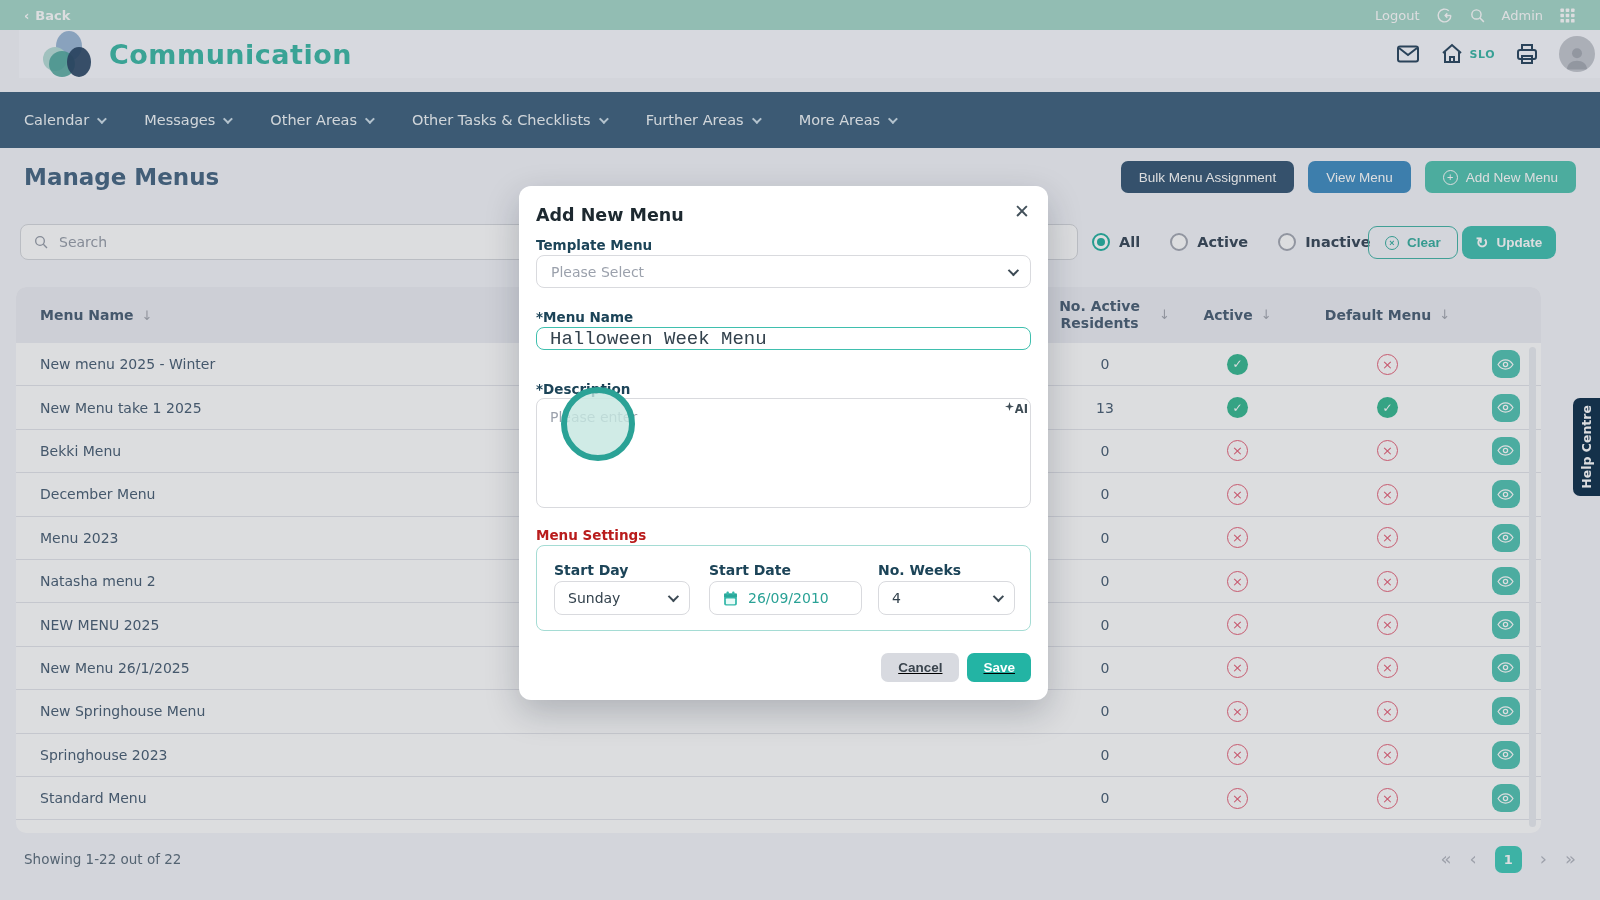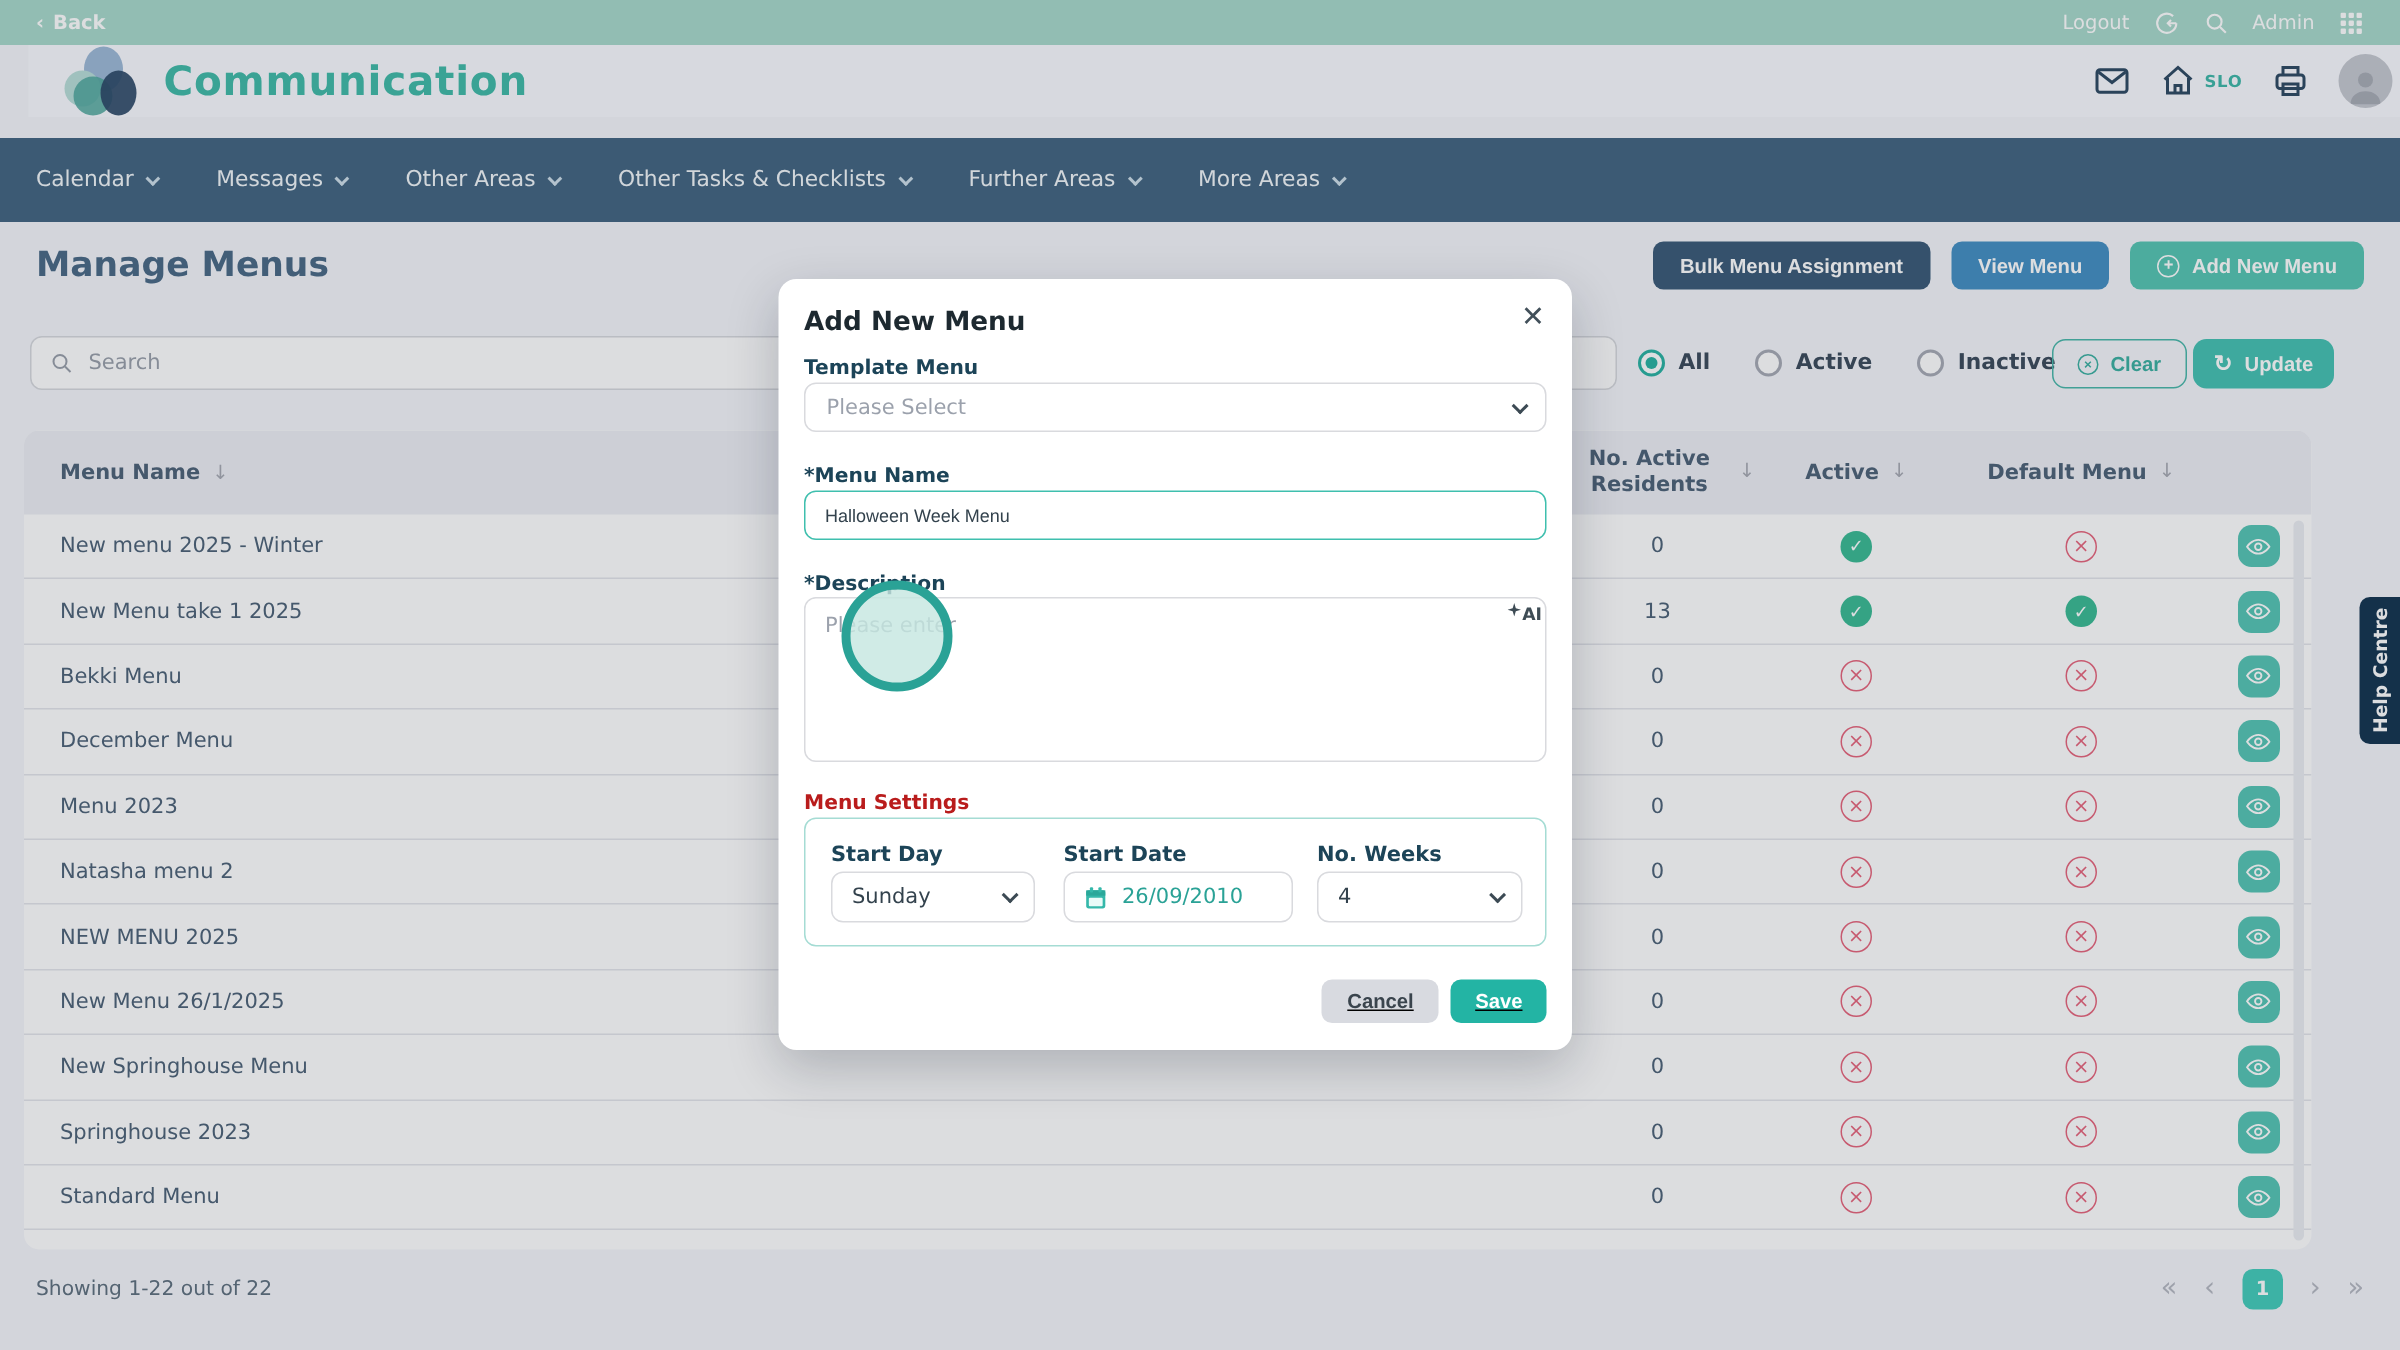--- a/index.html
+++ b/index.html
@@ -42,21 +42,21 @@
               transform:rotate(45deg) translateY(-2px); }
   .nav-item.active::after { content:""; position:absolute; left:-6px; right:8px; bottom:0; height:6px;
                             background:#4cc8b8; border-radius:2px 2px 0 0; }
 
   
   .page-head { position:absolute; left:0; top:148px; width:1600px; height:58px;
                display:flex; align-items:center; justify-content:space-between; padding:0 24px 0 24px; }
   .page-title { font-size:23px; font-weight:700; color:#4a6a86; }
   .ph-btns { display:flex; align-items:center; gap:14px; }
   .btn { height:32px; border-radius:7px; display:inline-flex; align-items:center; justify-content:center;
-         gap:8px; font-size:13.5px; font-weight:700; color:#fff; padding:0 18px; cursor:pointer; border:none; }
+         gap:8px; font-size:13.5px; font-weight:400; color:#fff; padding:0 18px; cursor:pointer; border:none; }
   .btn-dark { background:#3b5b78; }
   .btn-blue { background:#4590c3; }
   .btn-teal { background:#56c6b3; }
   .plus-circle { width:15px; height:15px; border:1.6px solid #fff; border-radius:50%;
                  display:inline-flex; align-items:center; justify-content:center; font-size:11px; line-height:1; }
 
   
   .search-box { position:absolute; left:20px; top:224px; width:1058px; height:36px; background:#fff;
                 border:1px solid #d8dade; border-radius:8px; display:flex; align-items:center; padding:0 12px; gap:10px; }
   .search-box svg { width:16px; height:16px; }
@@ -118,22 +118,22 @@
   .overlay { position:absolute; inset:0; background:rgba(20,24,38,0.15); z-index:50; }
   .modal { position:absolute; left:519px; top:186px; width:529px; height:514px; background:#fff;
            border-radius:12px; box-shadow:0 12px 34px rgba(15,25,40,.22); z-index:60; padding:0 17px; }
   .m-title { position:absolute; left:17px; top:19px; font-size:17.5px; font-weight:700; color:#1d2930; }
   .m-close { position:absolute; right:14px; top:10px; font-size:19px; color:#42505a; cursor:pointer; padding:4px; }
   .m-label { position:absolute; left:17px; font-size:13.5px; font-weight:600; color:#1c4458; }
   .m-select { position:absolute; left:17px; width:495px; height:33px; border:1px solid #d9dade; border-radius:8px;
               display:flex; align-items:center; padding:0 14px; cursor:pointer; font-size:14px; color:#9ba1ac; }
   .m-select .chev, .mini-select .chev { margin-left:auto; width:8px; height:8px; border-right:2px solid #3c4a54;
               border-bottom:2px solid #3c4a54; transform:rotate(45deg) translateY(-2px); }
-  .m-input { position:absolute; left:17px; width:495px; height:33px; border:1.5px solid #3fbfae; border-radius:8px;
-             padding:0 13px; font-size:12px; color:#33424d; outline:none; font-family:Liberation Sans, sans-serif; background:#fff; }
+  .m-input { position:absolute; left:17px; width:495px; height:23px; border:1.5px solid #3fbfae; border-radius:8px;
+             padding:0 13px; font-size:19px; color:#33424d; outline:none; font-family:Liberation Mono, monospace; background:#fff; }
   .m-textarea { position:absolute; left:17px; top:212px; width:495px; height:110px; border:1px solid #d9dade;
                 border-radius:8px; padding:10px 13px; font-size:14px; color:#33424d; resize:none; outline:none;
                 font-family:inherit; background:#fff; }
   .m-textarea::placeholder { color:#9ba1ac; }
   .ai-icon { position:absolute; right:20px; top:216px; display:flex; align-items:flex-start; gap:1px;
              color:#3e4c55; font-size:11.5px; font-weight:700; cursor:pointer; }
   .ai-icon svg { width:9px; height:9px; }
   .settings-box { position:absolute; left:17px; top:359px; width:495px; height:86px; border:1px solid #a5dcd4;
                   border-radius:8px; }
   .sb-label { position:absolute; font-size:14px; font-weight:600; color:#1c4458; top:16px; }

